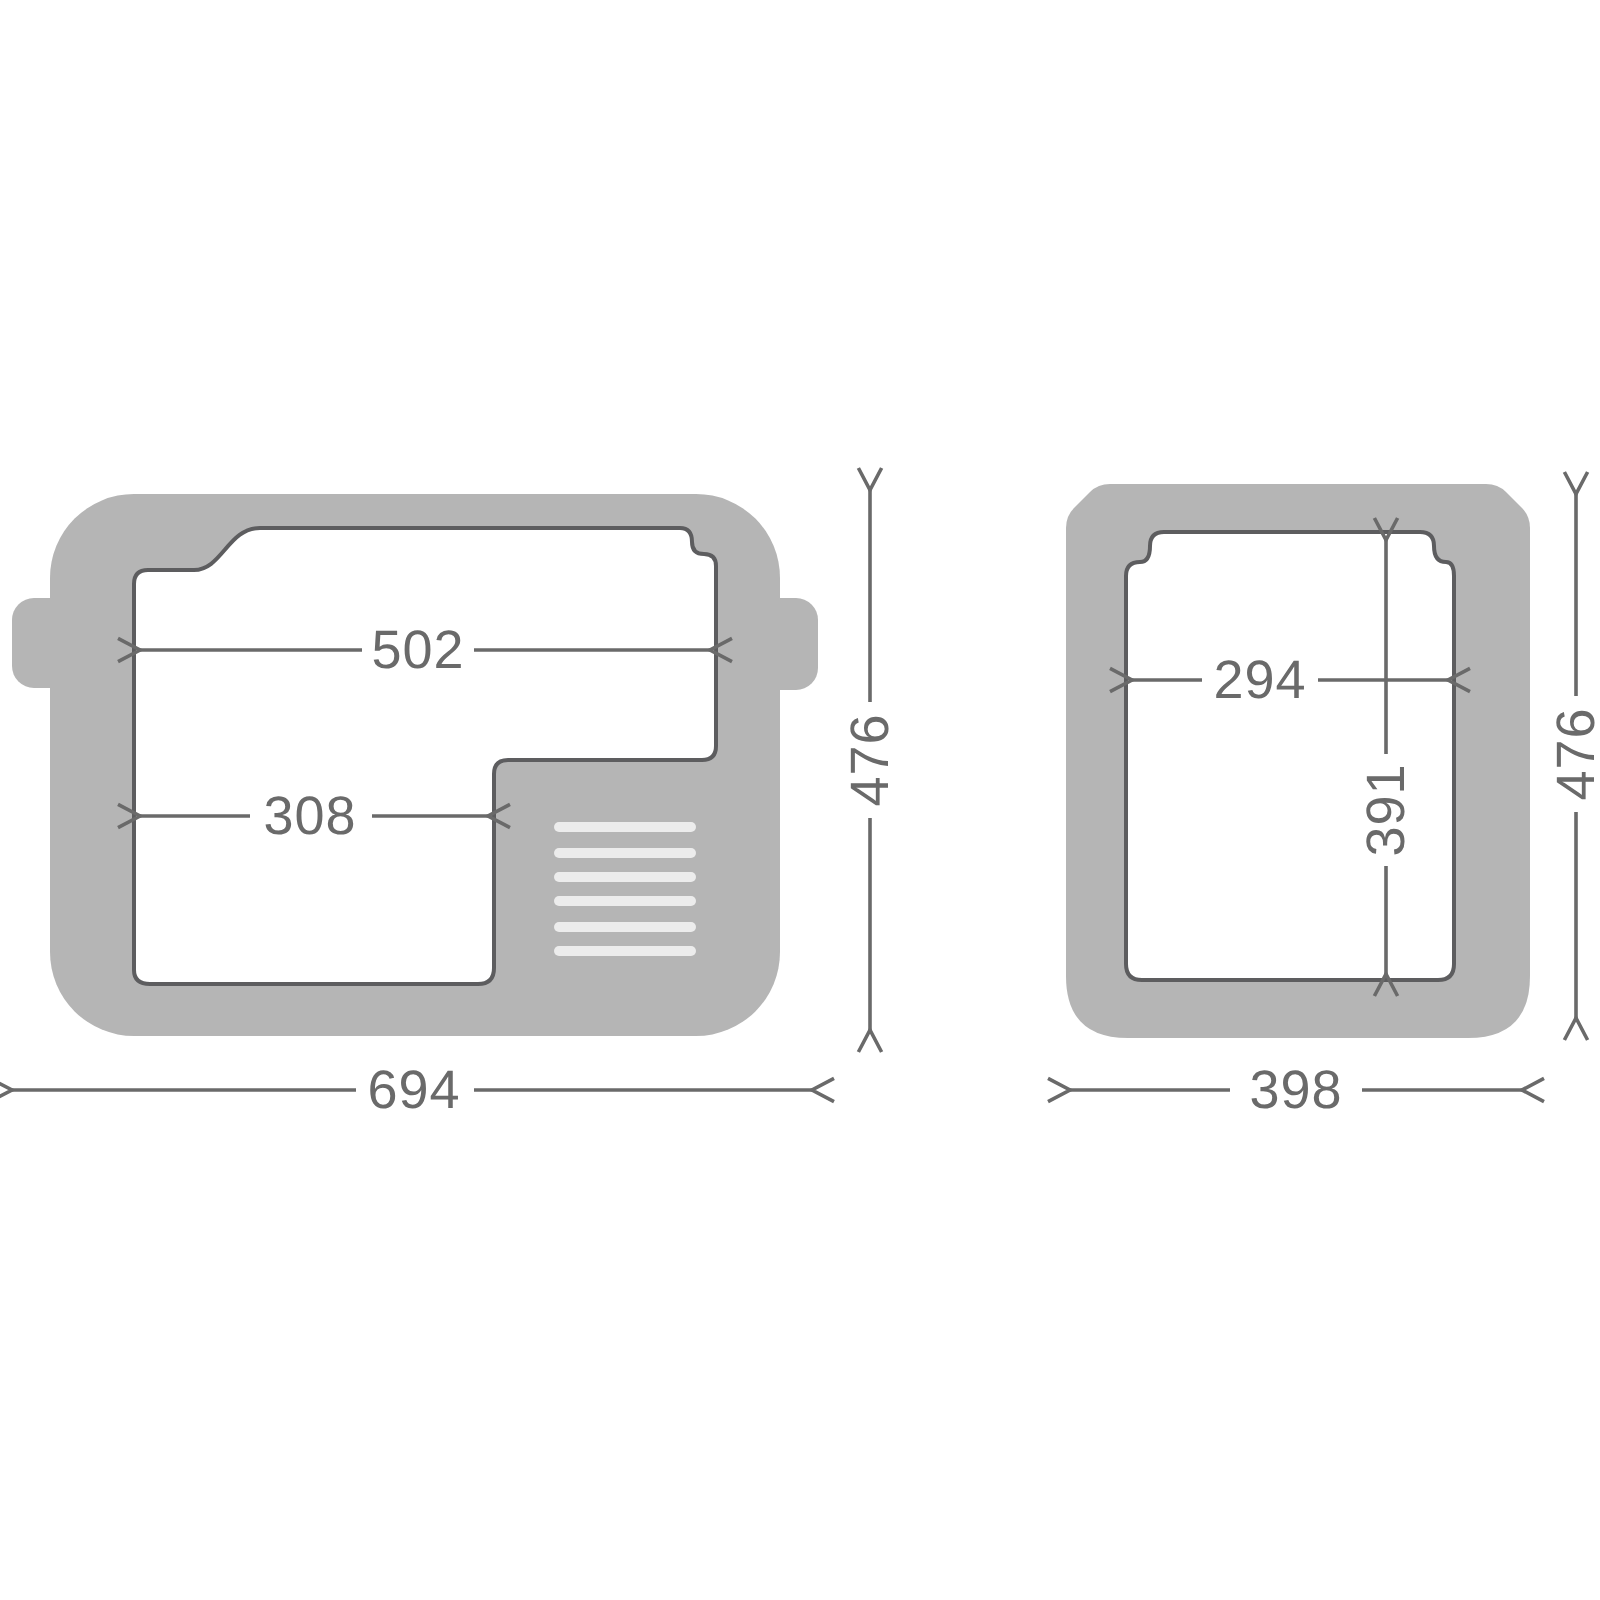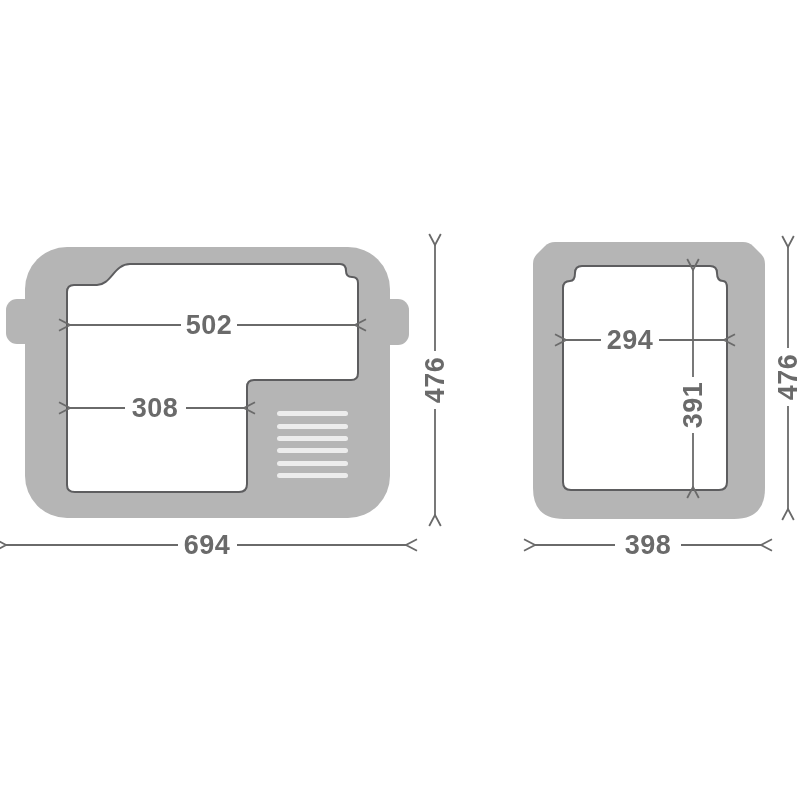--- a/index.html
+++ b/index.html
@@ -10,21 +10,21 @@
     --vent-light:#ececec;
     --background:#ffffff;
   }
   html,body{margin:0;padding:0;}
   body{
     width:800px;height:800px;
     background:var(--background);
     font-family:"Liberation Sans", sans-serif;
     overflow:hidden;
   }
-  .stage{position:relative;width:684px;height:800px;background:var(--background);font-weight:bold;}
+  .stage{position:relative;width:684px;height:800px;background:var(--background);}
   svg{position:absolute;left:0;top:0;}
   .body-fill{fill:var(--body-gray);stroke:none;}
   .inner-shape{fill:#ffffff;stroke:var(--outline-gray);stroke-width:2;stroke-linejoin:round;}
   .vent{fill:var(--vent-light);stroke:none;}
   .dim-line{stroke:var(--dimension-gray);stroke-width:1.8;fill:none;}
   .dim-text{
     fill:var(--dimension-gray);
     font-family:"Liberation Sans", sans-serif;
     font-size:27px;
     letter-spacing:0.5px;

